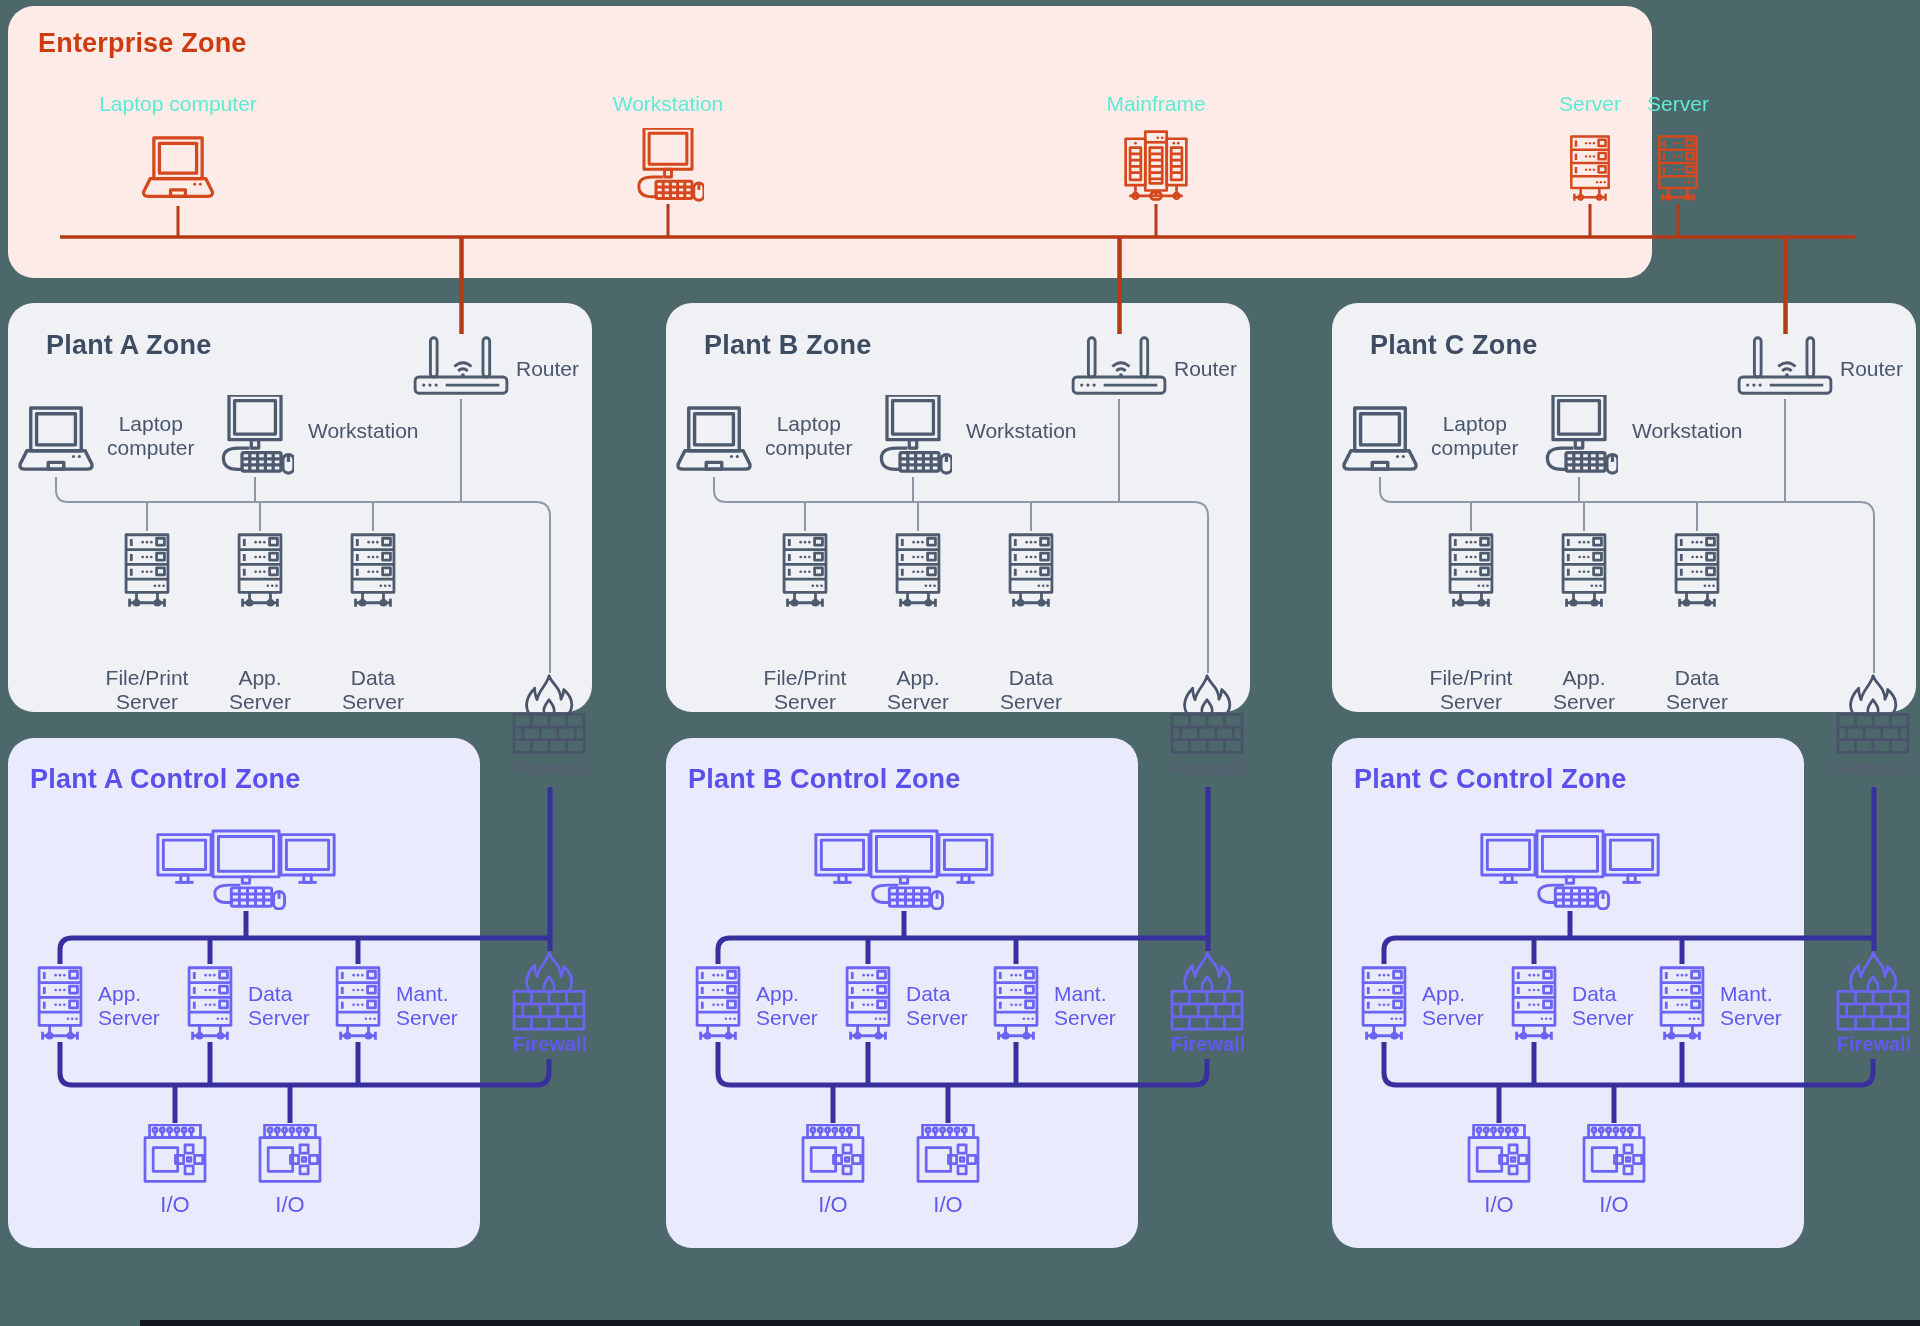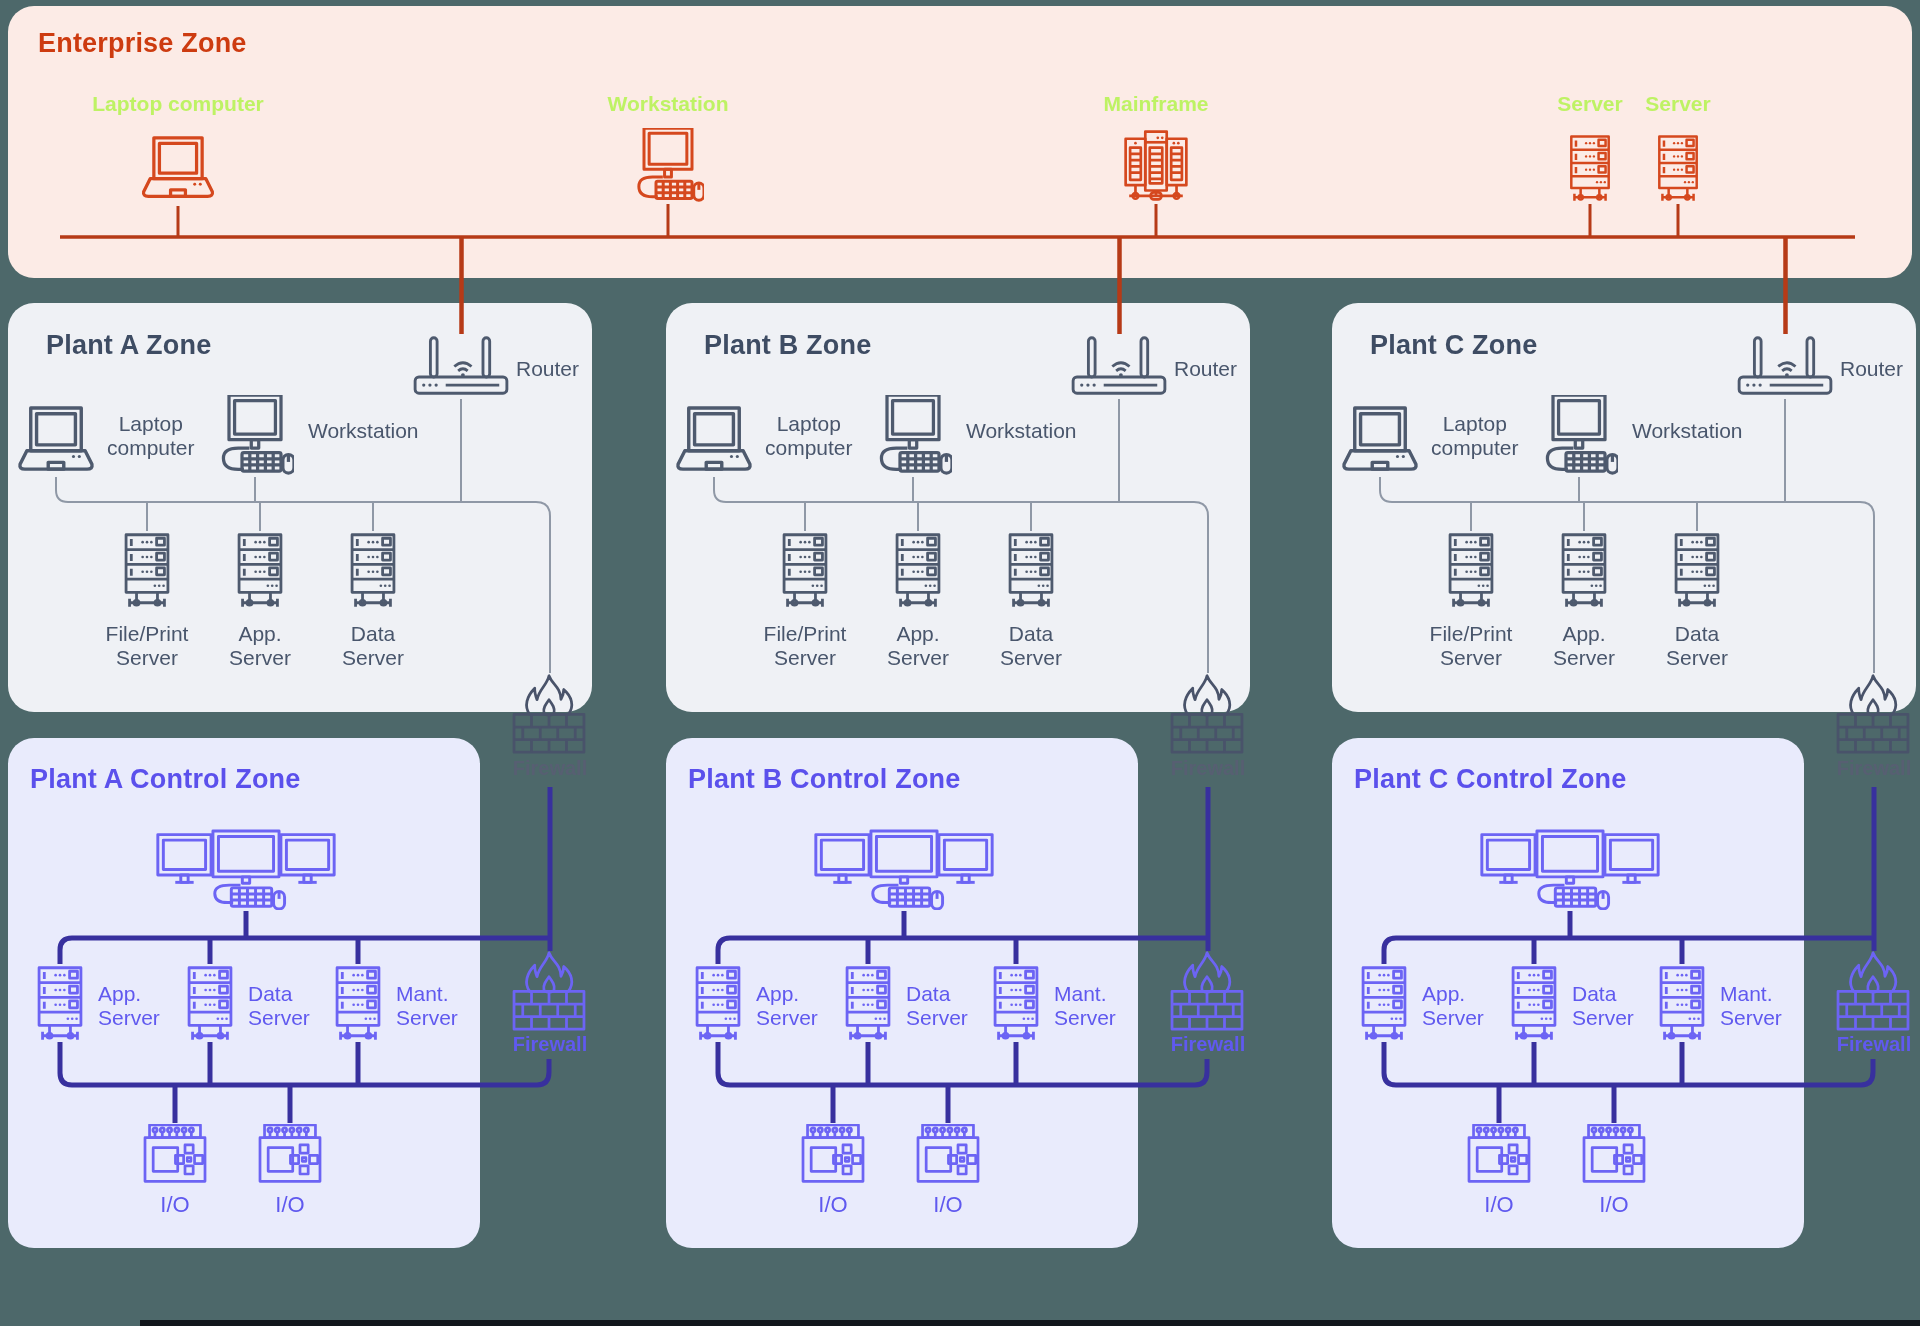--- a/index.html
+++ b/index.html
@@ -2,34 +2,34 @@
 <html><head>
 <meta charset="utf-8">
 <style>
   html,body{margin:0;padding:0;}
   .stage{
     position:relative;width:1920px;height:1326px;overflow:hidden;
     background:#4d686a;font-family:"Liberation Sans",sans-serif;
     -webkit-font-smoothing:antialiased;
   }
   .panel{position:absolute;border-radius:26px;}
-  .enterprise-panel{left:8px;top:6px;width:1904px;height:272px;background:#fcebe6;}
+  .enterprise-panel{left:8px;top:6px;width:1644px;height:272px;background:#fcebe6;}
   .plant-panel{left:0;top:303px;width:584px;height:409px;background:#eff1f5;}
   .control-panel{left:0;top:738px;width:472px;height:510px;background:#e9ebfc;}
 
   .zone-title{position:absolute;font-size:27px;font-weight:bold;letter-spacing:.2px;}
   .t-ent{left:30px;top:22px;color:#cd3b10;}
   .t-plant{left:22px;top:330px;color:#3e4c63;margin-left:16px;}
   .t-ctrl{left:22px;top:764px;color:#5b50ec;}
 
   .lbl{position:absolute;font-size:21px;line-height:24px;}
-  .lbl-ent{color:#bef264;text-align:left;transform:translateX(-50%);white-space:nowrap;font-weight:bold;}
+  .lbl-ent{color:#5eead4;text-align:left;transform:translateX(-50%);white-space:nowrap;}
   .lbl-slate{color:#49566c;text-align:center;}
   .lbl-purple{color:#6059ef;}
-  .lbl-center{text-align:center;transform:translateX(-50%);}
+  .lbl-center{text-align:center;transform:translateX(-50%);margin-top:44px;}
   .fw-lbl{position:absolute;font-size:20px;font-weight:bold;transform:translateX(-50%);white-space:nowrap;}
   .fw-lbl-gray{color:#575f72;}
   .fw-lbl-purple{color:#6059ef;}
   .io-lbl{position:absolute;font-size:22px;color:#6059ef;text-align:center;transform:translateX(-50%);}
 
   .ic{position:absolute;display:block;}
   .ic-red{color:#d5481e;}
   .ic-slate{color:#4e5a6e;}
   .ic-grayfw{color:#49536a;}
   .ic-purple{color:#6c64f4;}

